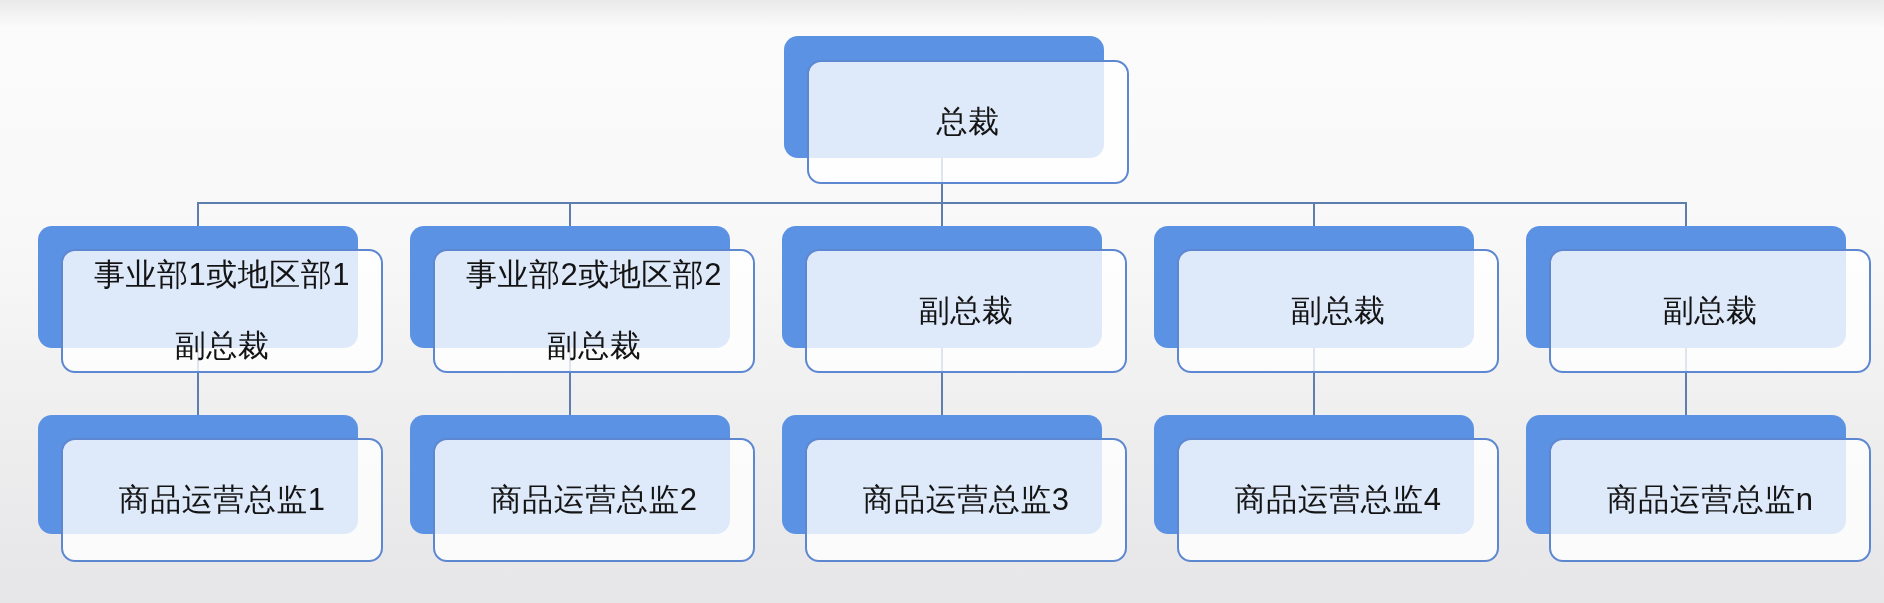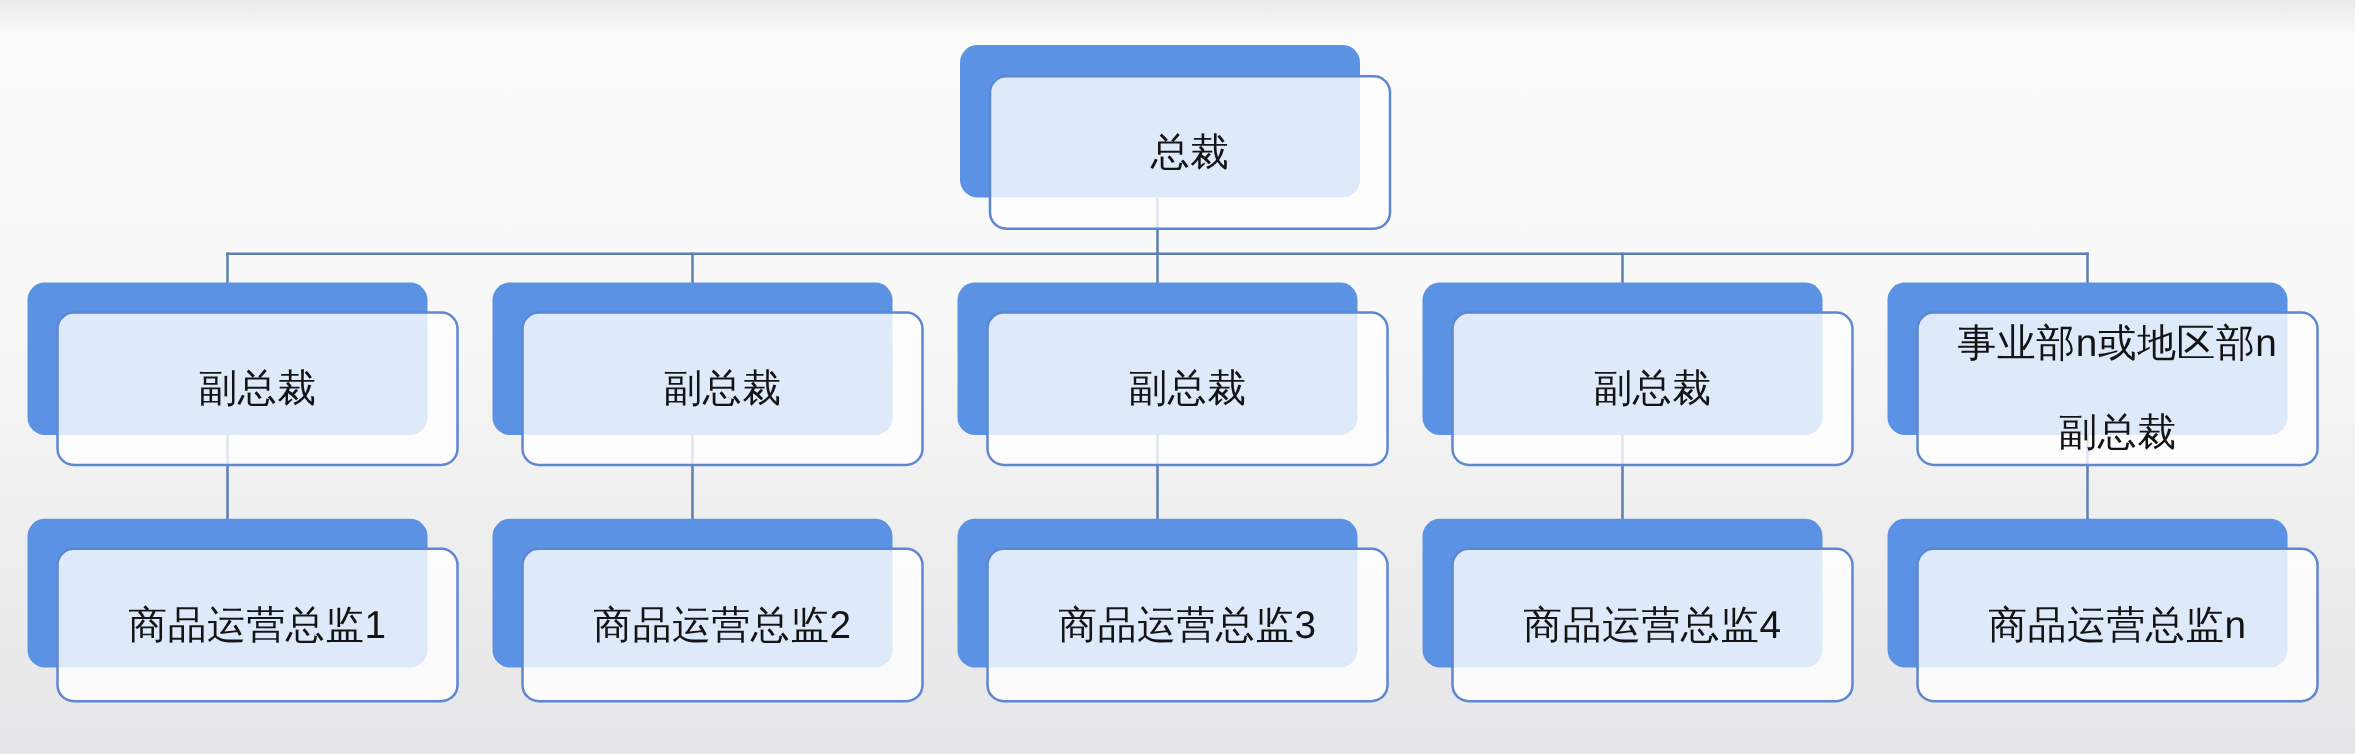--- a/index.html
+++ b/index.html
@@ -3,21 +3,21 @@
 <meta charset="utf-8">
 <style>
   html, body { margin: 0; padding: 0; }
   body {
     width: 1884px; height: 603px;
     overflow: hidden;
     font-family: "Liberation Sans", sans-serif;
     background: linear-gradient(180deg, #eaeaeb 0px, #fbfbfc 28px, #f8f8f9 240px, #eeeeef 430px, #e6e6e8 603px);
     position: relative;
   }
-  .stage { position: absolute; left: 0; top: 0; width: 1732px; height: 603px; }
+  .stage { position: absolute; left: 16px; top: 0; width: 1732px; height: 603px; }
 
   
   .conn { position: absolute; background: #5e7fae; z-index: 1; }
   .conn.v { width: 2px; }
   .conn.h { height: 2px; }
 
   
   .node  { position: absolute; z-index: 2; }
   .shadow {
     position: absolute; left: 0; top: 0;
@@ -63,45 +63,46 @@
   <div class="node root" style="left:768px; top:36px;">
     <div class="shadow"></div>
     <div class="card">
       <div class="txt">总裁</div>
     </div>
   </div>
 
   <div class="node l2" style="left:22px; top:226px;">
     <div class="shadow"></div>
     <div class="card">
+      <div class="txt">事业部1或地区部1</div>
       <div class="txt">副总裁</div>
     </div>
   </div>
   <div class="node l2" style="left:394px; top:226px;">
     <div class="shadow"></div>
     <div class="card">
+      <div class="txt">事业部2或地区部2</div>
       <div class="txt">副总裁</div>
     </div>
   </div>
   <div class="node l2" style="left:766px; top:226px;">
     <div class="shadow"></div>
     <div class="card">
       <div class="txt">副总裁</div>
     </div>
   </div>
   <div class="node l2" style="left:1138px; top:226px;">
     <div class="shadow"></div>
     <div class="card">
       <div class="txt">副总裁</div>
     </div>
   </div>
   <div class="node l2" style="left:1510px; top:226px;">
     <div class="shadow"></div>
     <div class="card">
-      <div class="txt">事业部n或地区部n</div>
       <div class="txt">副总裁</div>
     </div>
   </div>
 
   <div class="node l3" style="left:22px; top:415px;">
     <div class="shadow"></div>
     <div class="card">
       <div class="txt">商品运营总监1</div>
     </div>
   </div>

